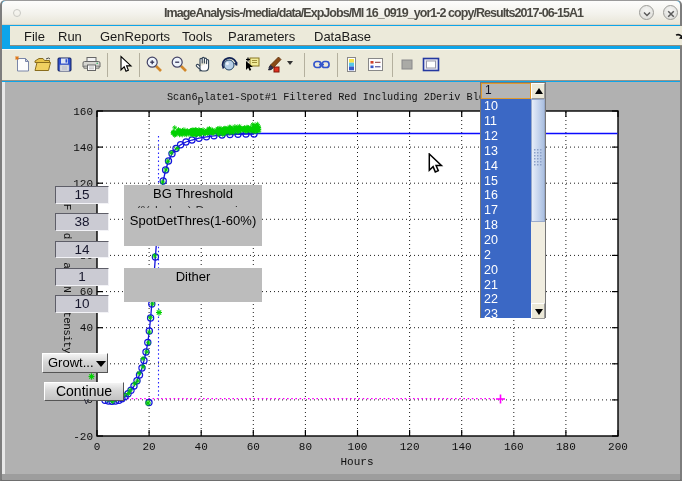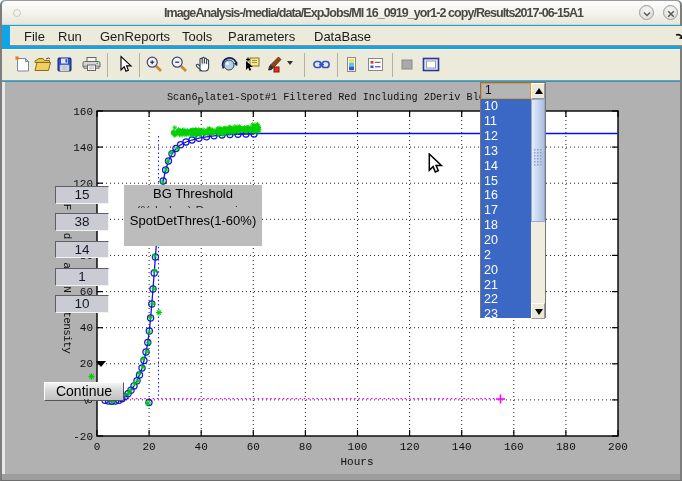--- a/index.html
+++ b/index.html
@@ -590,20 +590,22 @@
 </svg>
 <div id="ptitle">Scan6<span style="position:relative;top:2.5px">p</span>late1-Spot#1 Filtered Red Including 2Deriv Blocked Gr</div>
 <div class="ebox" style="top:185px">15</div>
 <div class="ebox" style="top:212.4px">38</div>
 <div class="ebox" style="top:239.6px">14</div>
 <div class="ebox" style="top:267px">1</div>
 <div class="ebox" style="top:294.4px">10</div>
 <div class="gbtn" style="top:184px">BG Threshold</div>
 <div class="abs" style="left:124px;top:202.6px;width:136px;height:4.6px;overflow:hidden;font-size:12.5px;color:#333;text-align:center"><span style="position:relative;top:0.6px">(% below) Dynamic r</span></div>
 <div class="gbtn" style="top:210.6px">SpotDetThres(1-60%)</div>
+<div class="gbtn" style="top:267.2px">Dither</div>
+<div class="pbtn" style="left:40px;top:351.8px;width:66px;height:20px;line-height:18px;text-align:left;padding-left:5px;font-size:13px">Growt...</div>
 <div class="abs" style="left:93.5px;top:359.5px;width:0;height:0;border-left:5px solid transparent;border-right:5px solid transparent;border-top:6px solid #000"></div>
 <div class="pbtn" style="left:42px;top:380.6px;width:80px;height:19.5px;line-height:17px">Continue</div>
 <div id="lbox">
 <div style="position:absolute;left:0;top:15.5px;width:50px;height:219.5px;background:#3b68c5"></div>
 <div style="position:absolute;left:3px;top:16.3px;color:#fff">10</div>
       <div style="position:absolute;left:3px;top:31.1px;color:#fff">11</div>
       <div style="position:absolute;left:3px;top:46.0px;color:#fff">12</div>
       <div style="position:absolute;left:3px;top:60.8px;color:#fff">13</div>
       <div style="position:absolute;left:3px;top:75.7px;color:#fff">14</div>
       <div style="position:absolute;left:3px;top:90.5px;color:#fff">15</div>

